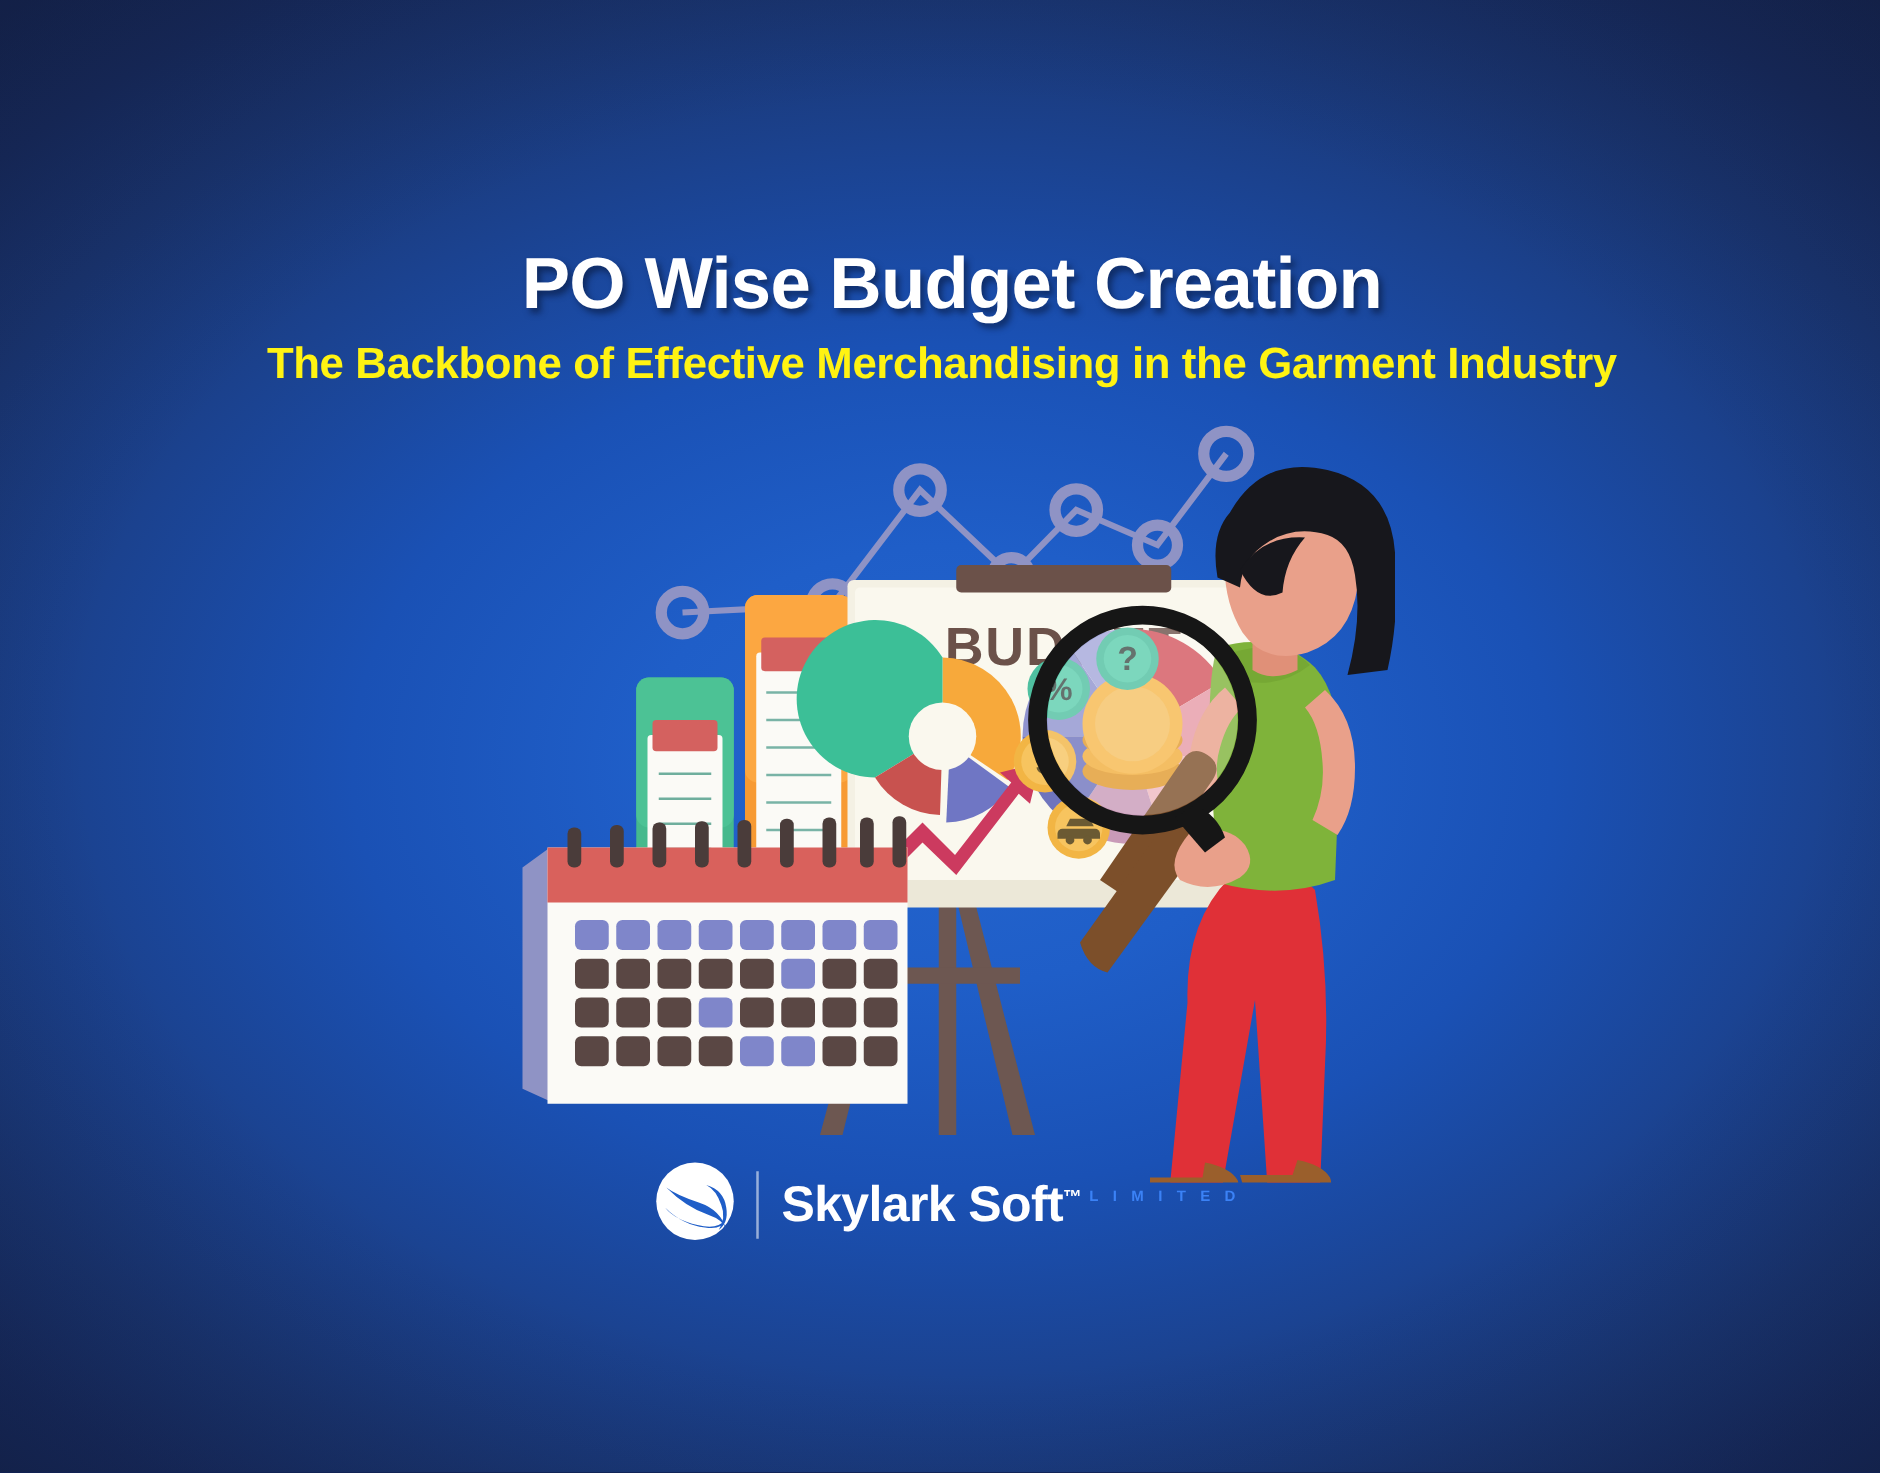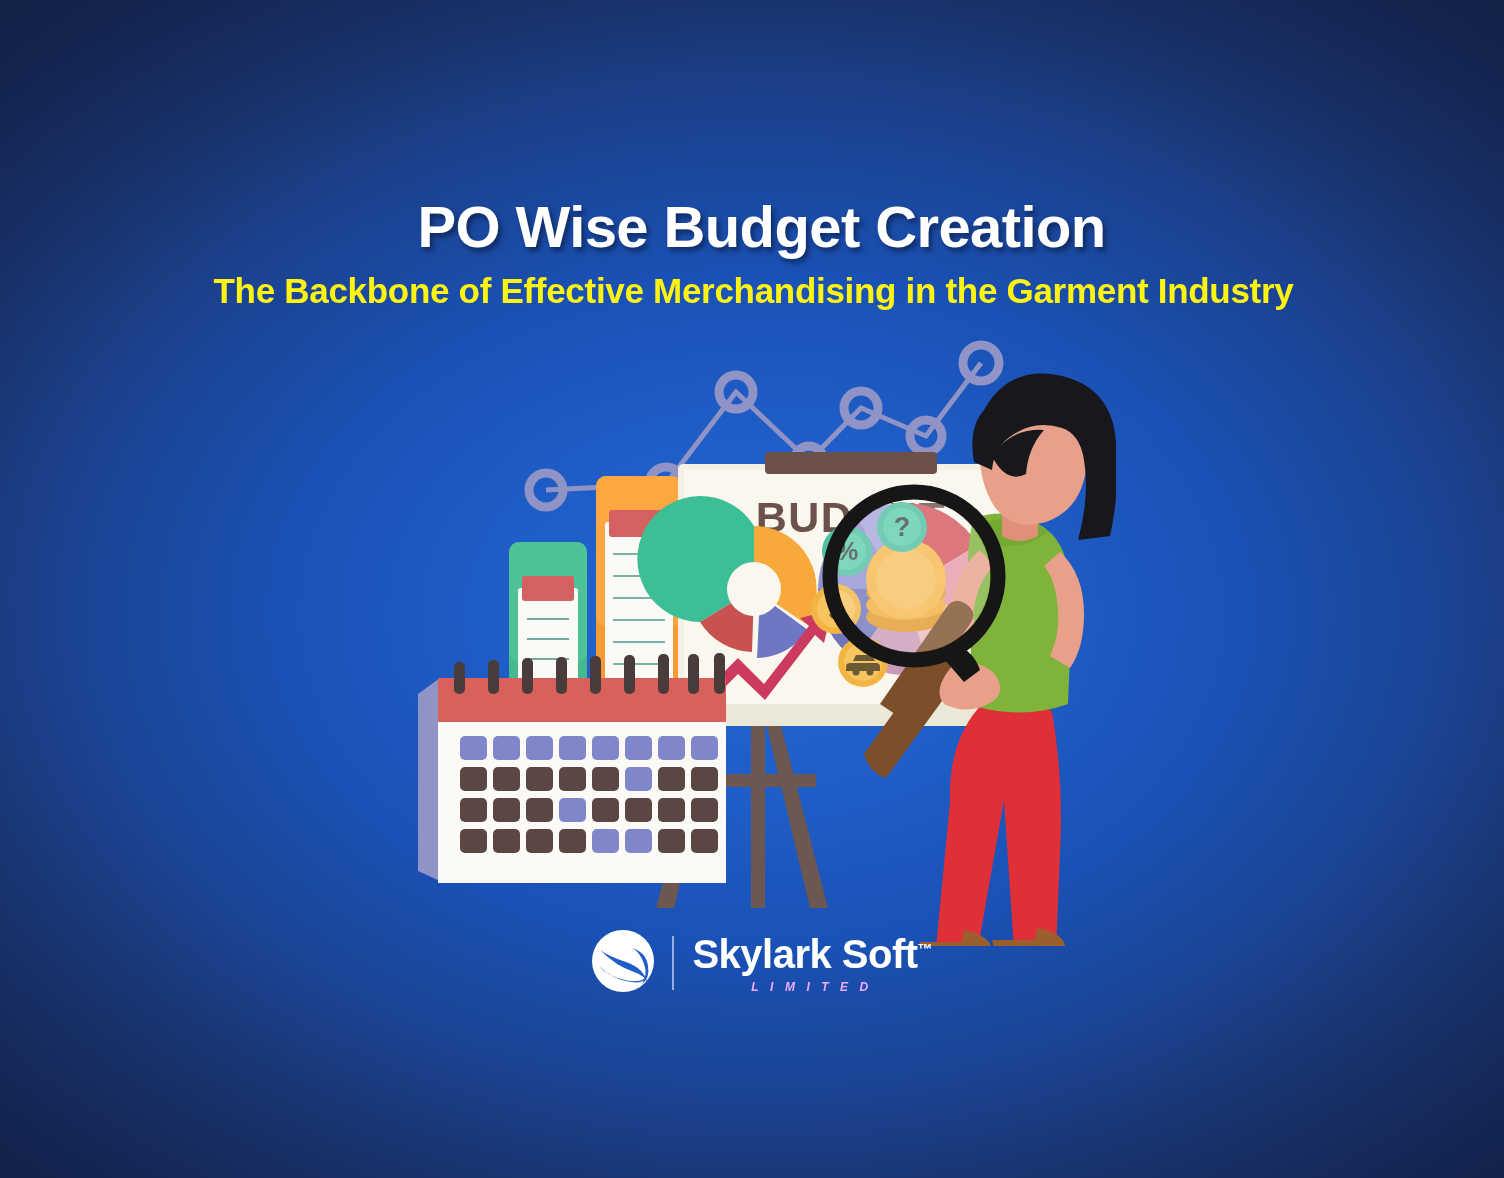--- a/index.html
+++ b/index.html
@@ -95,21 +95,21 @@
   }
   .logo-mark { flex: none; }
   .logo-divider {
     width: 2px;
     height: 54px;
     background: rgba(255,255,255,0.55);
     flex: none;
   }
   .logo-text {
     display: flex;
-    flex-direction: column;
+    flex-direction: row;
     justify-content: center;
     margin-left: 2px;
   }
   .logo-name {
     font-size: 40px;
     font-weight: bold;
     color: #ffffff;
     letter-spacing: -0.5px;
     line-height: 1;
     white-space: nowrap;
@@ -117,26 +117,25 @@
   .logo-tm {
     font-size: 15px;
     vertical-align: super;
     font-weight: bold;
     letter-spacing: 0;
   }
   .logo-limited {
     margin-top: 7px;
     font-size: 12px;
     font-weight: bold;
-    color: #f0abfc;
+    color: #3b82f6;
     letter-spacing: 11.5px;
     line-height: 1;
     text-align: center;
     padding-left: 6px;
-    font-style: italic;
   }
 </style>
 </head>
 <body>
 
 <div class="stage">
 
   <div class="bg-gradient"></div>
   <div class="bg-vignette"></div>
 

